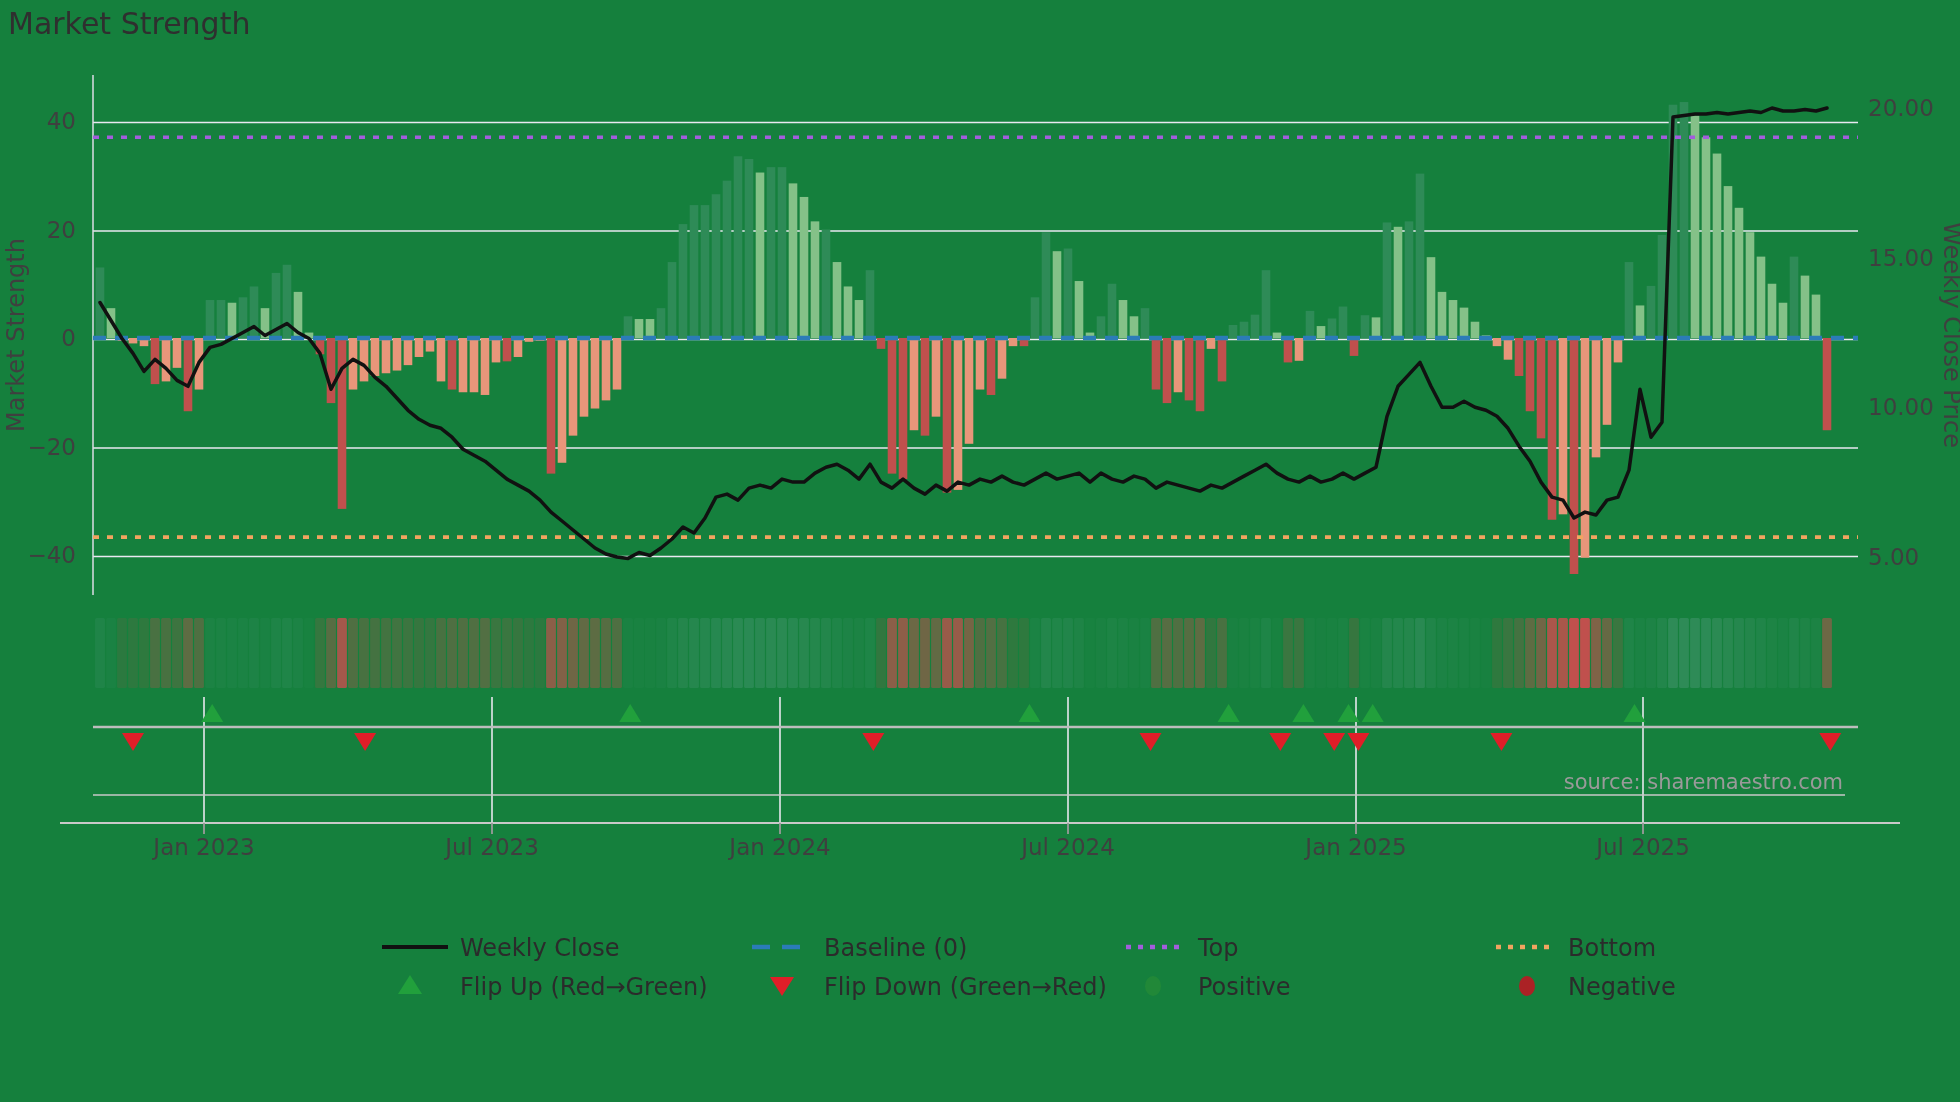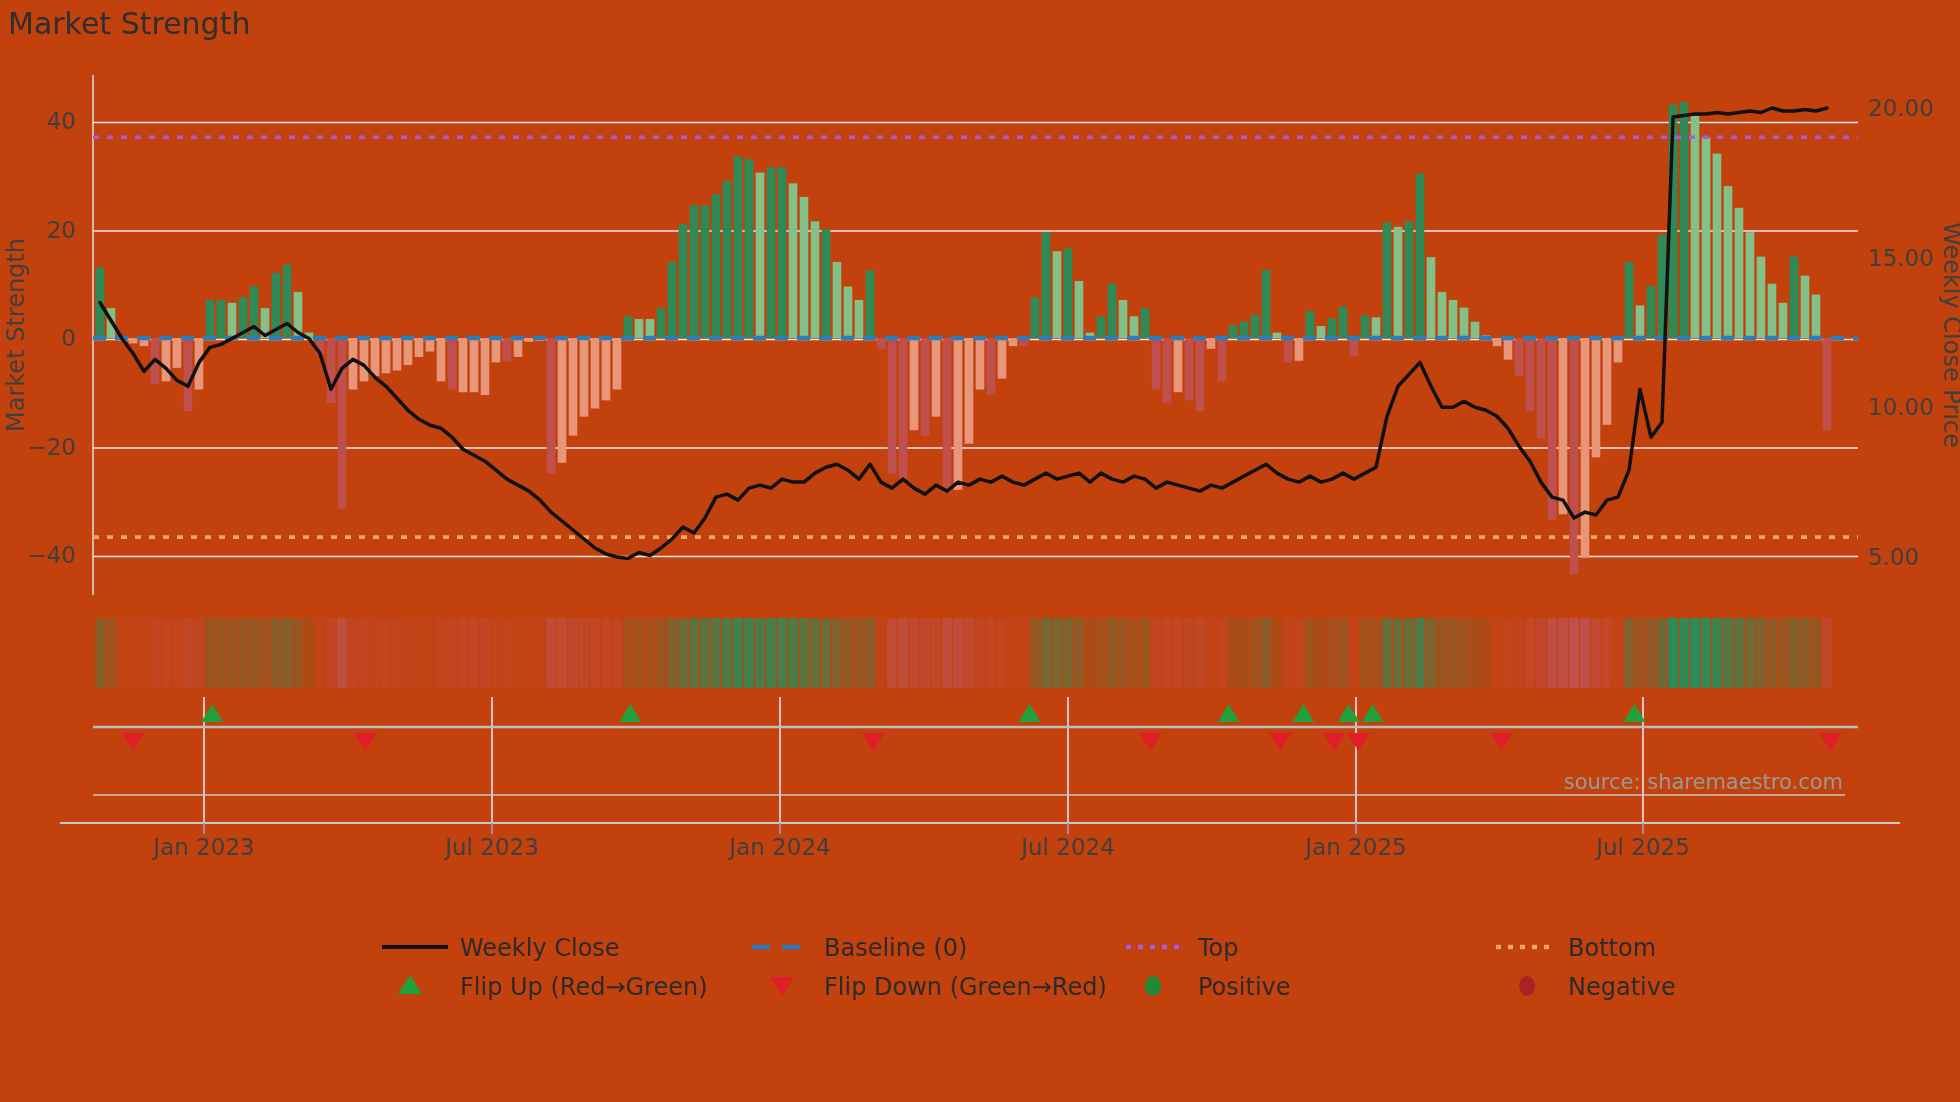--- a/index.html
+++ b/index.html
@@ -1,16 +1,16 @@
 <!DOCTYPE html>
 <html><head>
 <meta charset="utf-8">
 <style>
   html,body{margin:0;padding:0;background:#ffffff;}
-  .page{position:relative;width:1960px;height:1102px;background:#c2410c;overflow:hidden;
+  .page{position:relative;width:1960px;height:1102px;background:#15803d;overflow:hidden;
         font-family:"DejaVu Sans","Liberation Sans",sans-serif;}
   svg text{font-family:"DejaVu Sans","Liberation Sans",sans-serif;}
   .title-text{font-size:30px;fill:#2f2f2f;}
   .tick-text{font-size:23px;fill:#3f3f3f;}
   .axis-title{font-size:24px;fill:#3f3f3f;}
   .legend-text{font-size:24px;fill:#2b2b2b;}
   .source-text{font-size:21px;fill:#9a9a9a;}
 </style>
 </head>
 <body>

